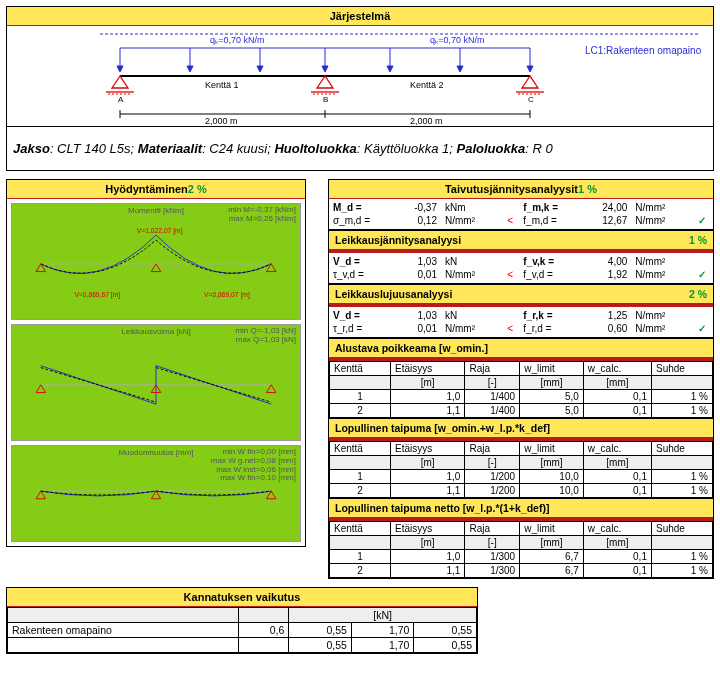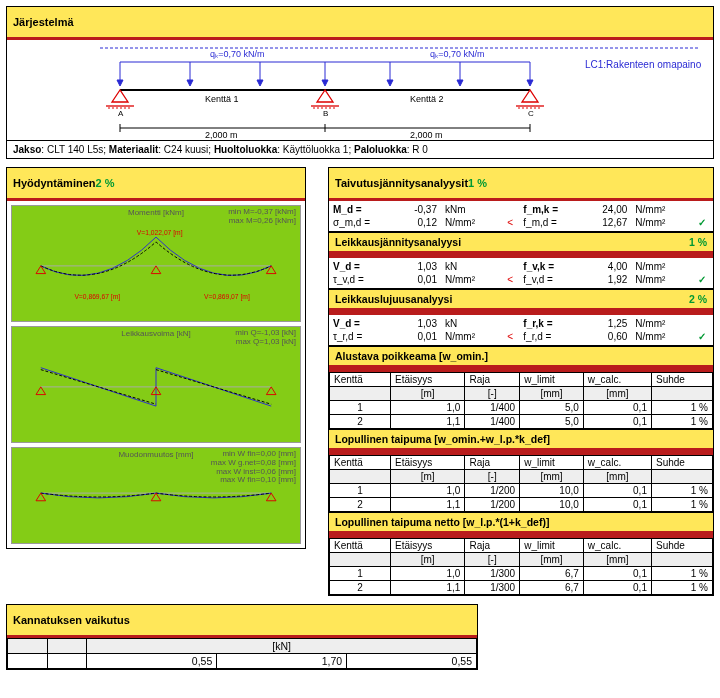--- a/index.html
+++ b/index.html
@@ -12,41 +12,42 @@
     width: 720px;
     box-sizing: border-box;
   }
   .panel {
     border: 1px solid #000;
     margin-bottom: 8px;
   }
   .hdr {
     background: #ffe759;
     font-weight: bold;
-    padding: 9px 6px;
-    border-bottom: 3px solid #b91c1c;
+    padding: 3px 6px;
+    border-bottom: 1px solid #b91c1c;
     display: flex;
-    justify-content: flex-start;
+    justify-content: center;
   }
   .hdr .pct { color: #009933; font-weight: bold; }
   .section-sub {
     background: #ffe759;
     font-weight: bold;
     padding: 3px 6px;
     border-top: 1px solid #000;
-    border-bottom: 7px solid #b91c1c;
+    border-bottom: 4px solid #b91c1c;
     display: flex;
     justify-content: space-between;
     font-size: 10.5px;
   }
   .section-sub .pct { color: #009933; font-weight: bold; }
   .jakso {
-    padding: 3px 6px;
-    font-size: 10px;
+    padding: 14px 6px;
+    font-size: 13px;
     border-top: 1px solid #000;
+    font-style: italic;
   }
   .cols {
     display: flex;
     gap: 22px;
     align-items: flex-start;
   }
   .left-col  { flex: 0 0 300px; }
   .right-col { flex: 1; }
   table { border-collapse: collapse; width: 100%; }
   td, th {
@@ -442,20 +443,27 @@
       <span>Kannatuksen vaikutus</span>
     </div>
   <table class="bottom-tbl">
     <tbody>
     <tr class="unitrow">
           <td></td>
           <td></td>
           <td colspan="3" class="ctr">[kN]</td>
         </tr>
     <tr>
+      <td>Rakenteen omapaino</td>
+      <td class="num">0,6</td>
+      <td class="num">0,55</td>
+      <td class="num">1,70</td>
+      <td class="num">0,55</td>
+    </tr>
+    <tr>
       <td></td>
           <td></td>
       <td class="num">0,55</td>
       <td class="num">1,70</td>
       <td class="num">0,55</td>
     </tr>
   </tbody>
     </table>
 </div>
 

